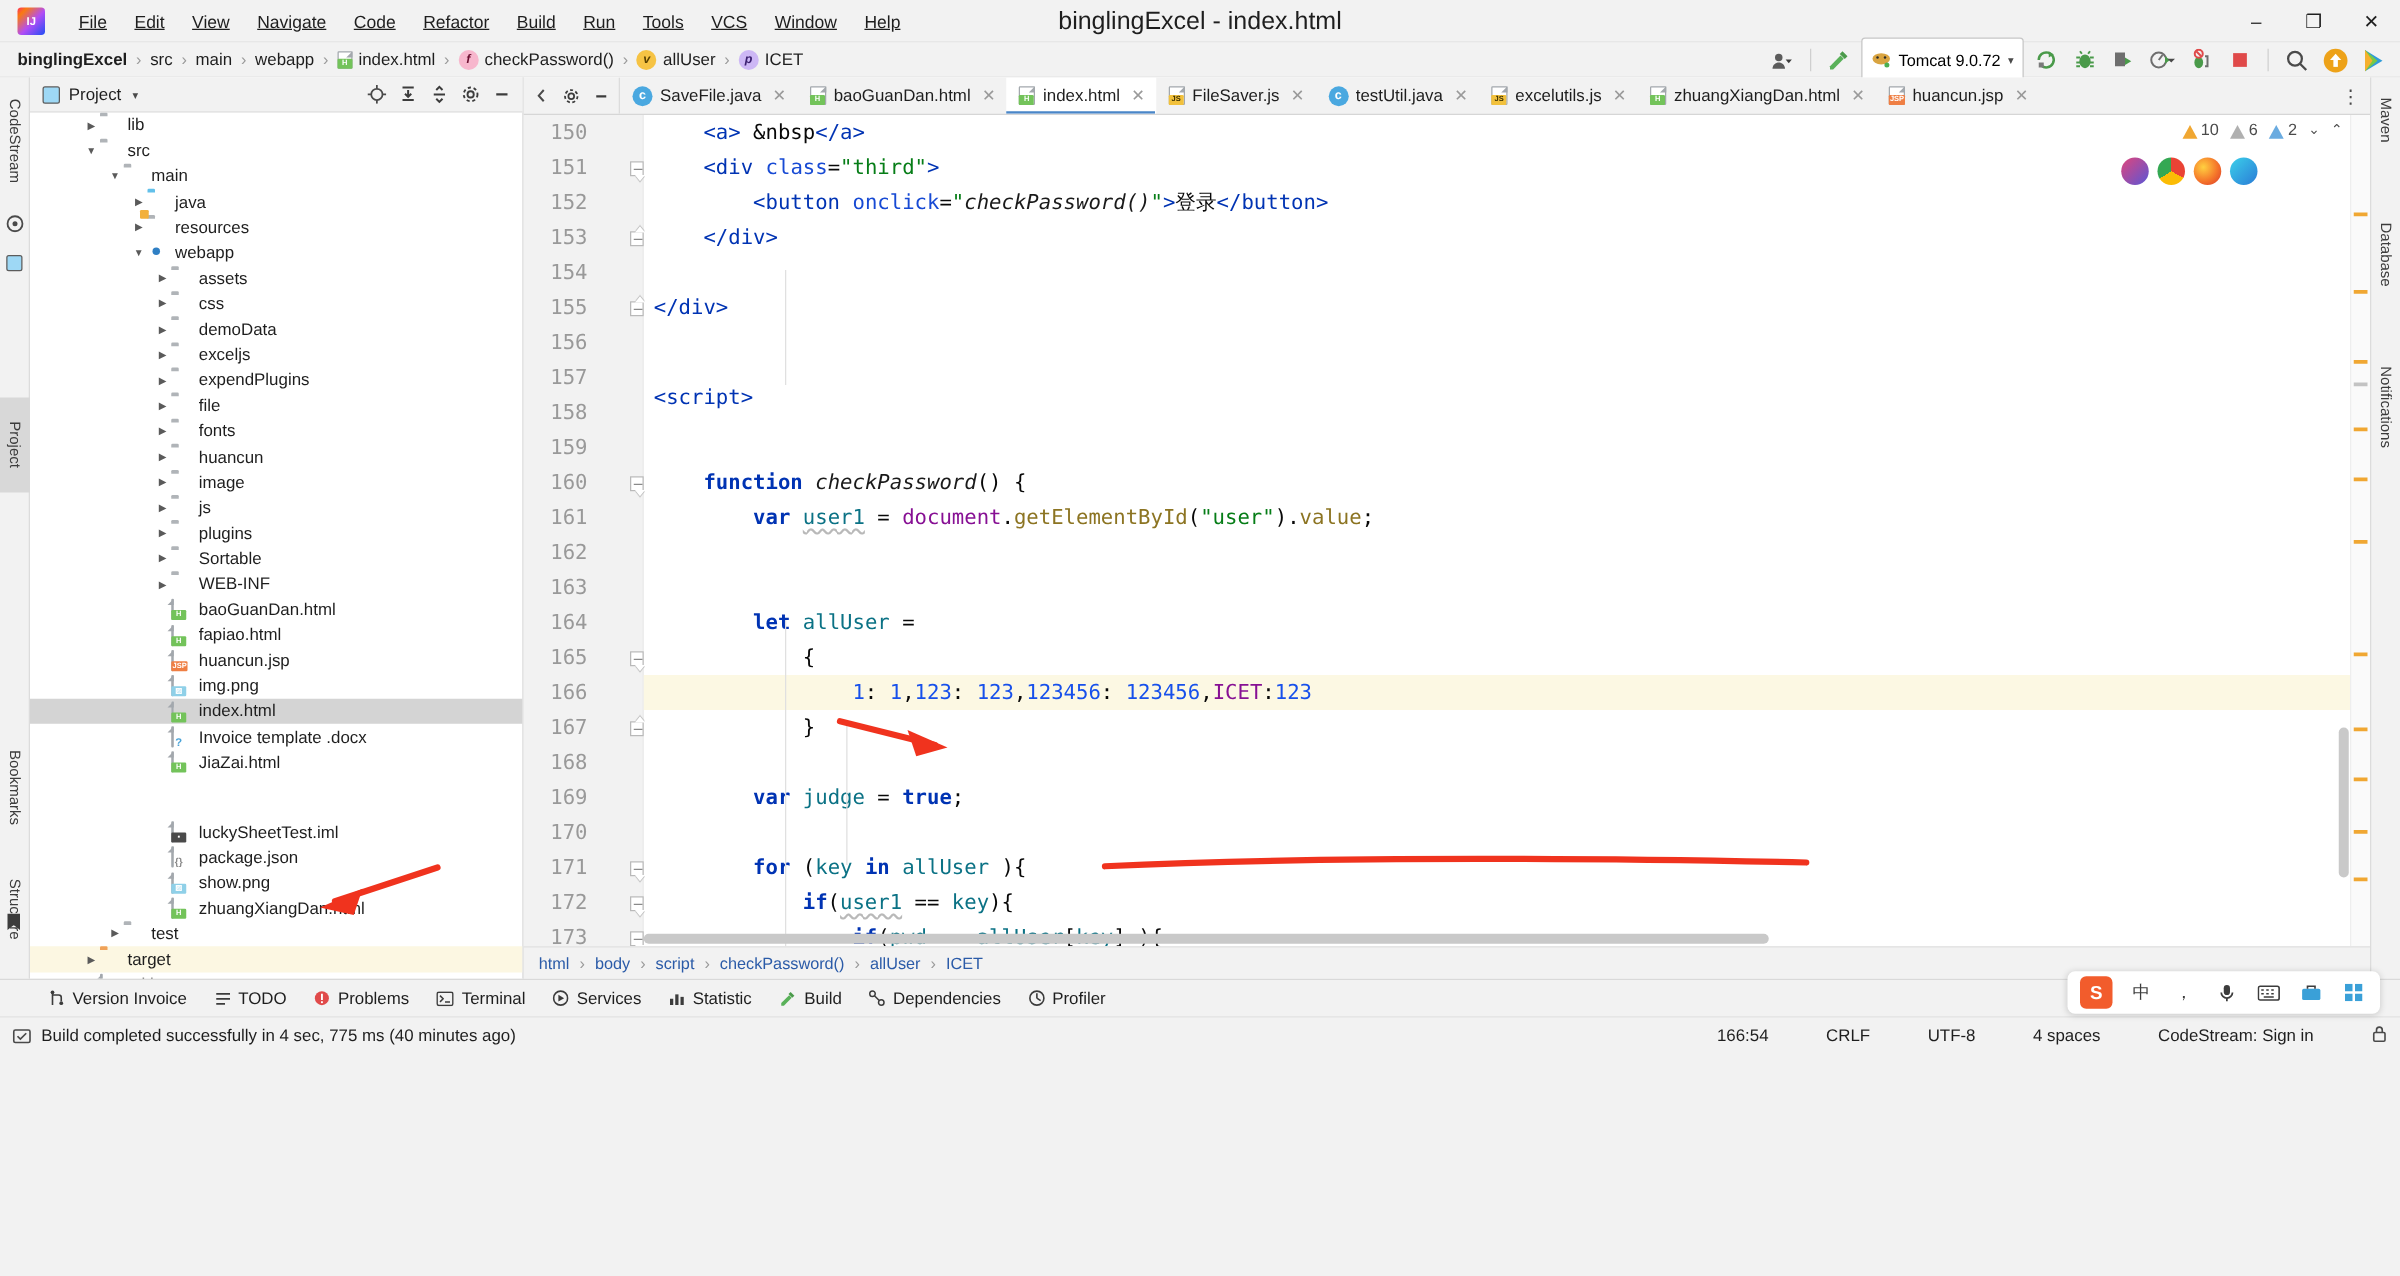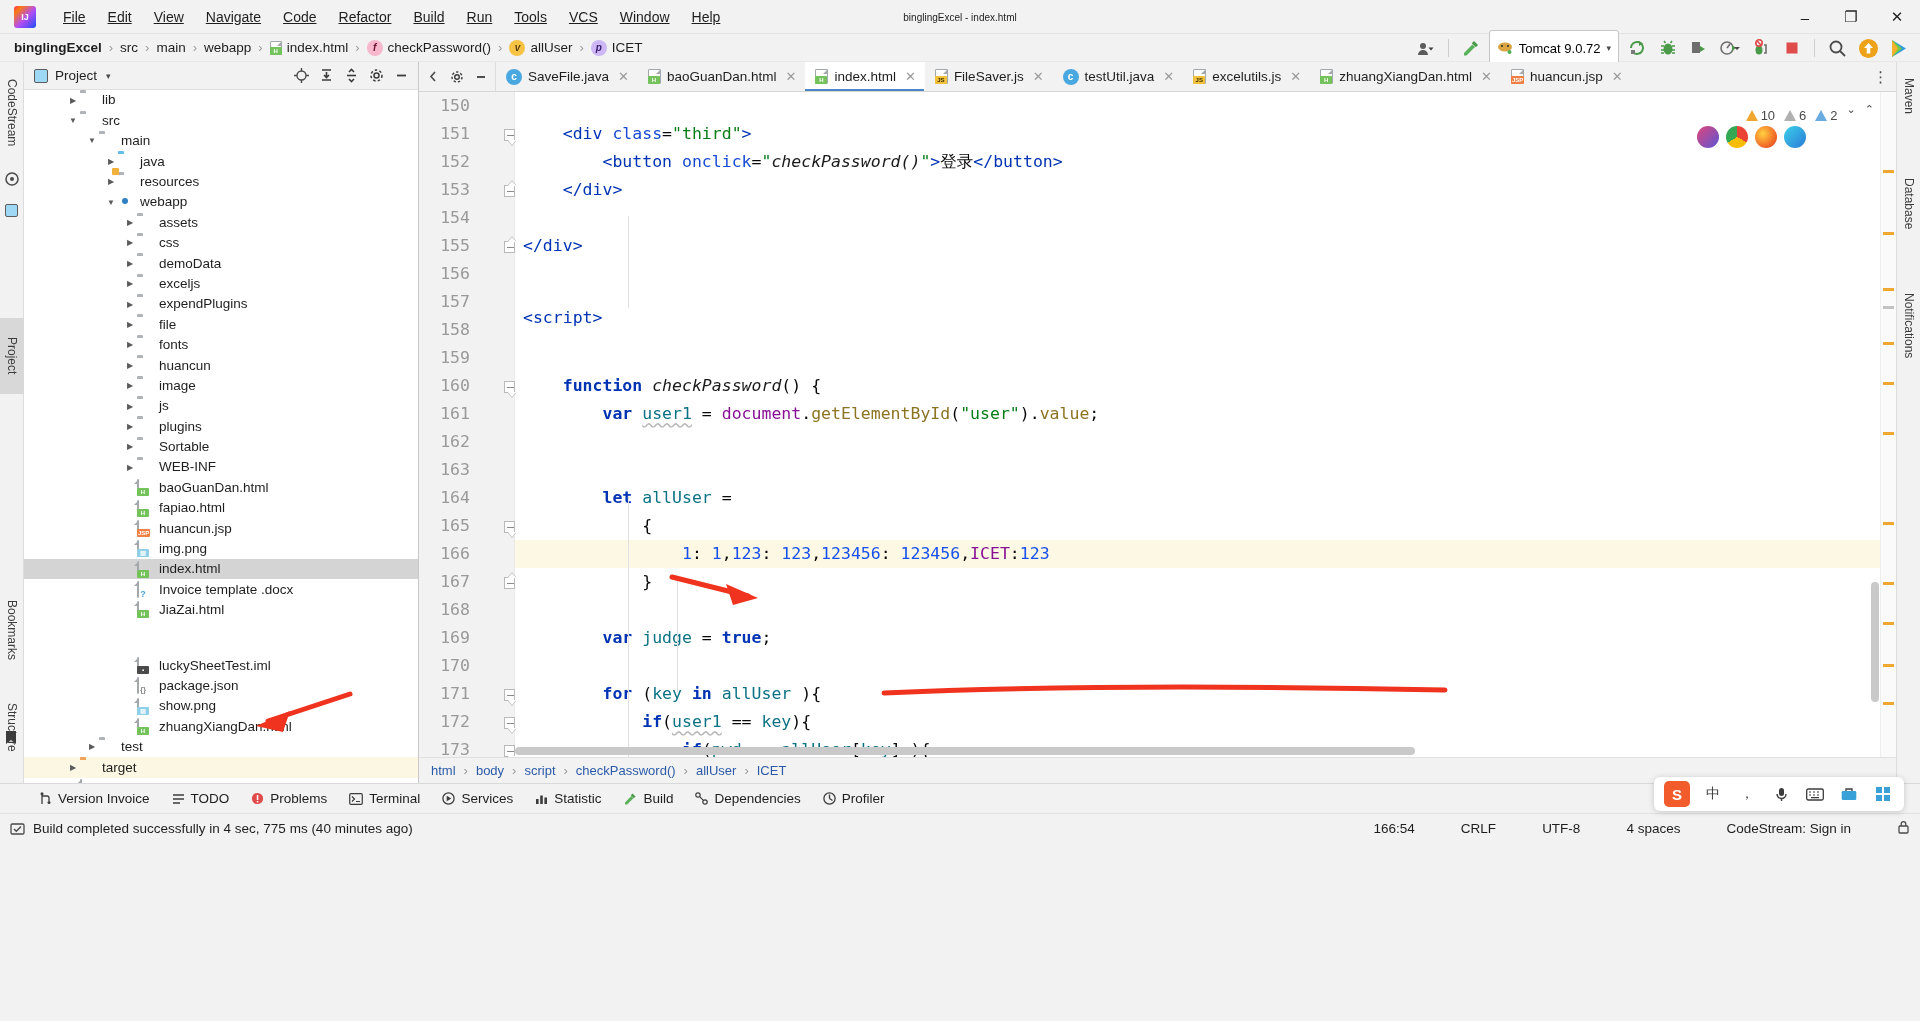--- a/index.html
+++ b/index.html
@@ -28,21 +28,21 @@
     font-size:9px; font-weight:bold; color:#fff; font-family:"Liberation Sans",sans-serif;
   }
   .menubar { display:flex; align-items:center; gap:0px; }
   .menu-item {
     font-size:14px; color:#1e1e1e; padding:4px 11px; cursor:default; white-space:nowrap;
   }
   .menu-item u { text-decoration:underline; }
   .win-title {
     position:absolute; left:0; right:0; top:0; height:34px;
     display:flex; align-items:center; justify-content:center;
-    font-size:10px; color:#1e1e1e; pointer-events:none;
+    font-size:20px; color:#1e1e1e; pointer-events:none;
   }
   .win-ctrls { position:absolute; right:0; top:0; height:34px; display:flex; }
   .win-btn {
     width:46px; height:34px; display:flex; align-items:center; justify-content:center;
     font-size:15px; color:#1f1f1f; cursor:default;
   }
 
   
   .navbar {
     position:absolute; left:0; top:34px; width:1920px; height:28px;
@@ -228,21 +228,21 @@
   }
   .imark { position:absolute; right:2px; width:11px; height:2.5px; }
   .scrollthumb {
     position:absolute; right:17px; width:8px; background:#c9c9c9; border-radius:4px;
   }
 
   .warnbar {
     position:absolute; right:22px; top:4px; display:flex; align-items:center; gap:9px;
     font-size:13px; color:#4a4a4a; z-index:6;
   }
-  .warnitem{display:flex;align-items:center;gap:3px;margin-top:12px;}
+  .warnitem{display:flex;align-items:flex-end;gap:3px;}
   .tri { width:0;height:0;border-left:6px solid transparent;border-right:6px solid transparent; }
   .tri.y{border-bottom:11px solid #f0a732;}
   .tri.g{border-bottom:11px solid #b0b0b0;}
   .tri.b{border-bottom:11px solid #6aabe0;}
 
   .browsers {
     position:absolute; right:84px; top:30px; display:flex; gap:7px; align-items:center;
     background:#fff; padding:4px 6px; border-radius:4px; z-index:6;
   }
   .bico{width:22px;height:22px;border-radius:50%;}
@@ -869,20 +869,21 @@
       </div>
 
       <div class="browsers">
         <span class="bico" style="background:linear-gradient(135deg,#e0457b,#5a56d6);"></span>
         <span class="bico" style="background:conic-gradient(#ea4335 0 33%,#fbbc05 0 66%,#34a853 0 100%);position:relative;"></span>
         <span class="bico" style="background:radial-gradient(circle at 35% 35%,#ffd040,#f5762a 55%,#d9372b);"></span>
         <span class="bico" style="background:linear-gradient(135deg,#3bd0ea,#2a7bd6);"></span>
       </div>
 
       <div class="codelines" id="code-container">
+          <div class="cline" style="top: 0px;">    <span class="k-tag">&lt;a</span><span class="k-tag">&gt;</span><span class="k-plain"> &amp;nbsp</span><span class="k-tag">&lt;/a&gt;</span></div>
           <div class="cline" style="top: 28px;">    <span class="k-tag">&lt;div</span> <span class="k-attr">class</span><span class="k-plain">=</span><span class="k-str">"third"</span><span class="k-tag">&gt;</span></div>
           <div class="cline" style="top: 56px;">        <span class="k-tag">&lt;button</span> <span class="k-attr">onclick</span><span class="k-plain">=</span><span class="k-str">"</span><span class="k-fn">checkPassword()</span><span class="k-str">"</span><span class="k-tag">&gt;</span><span class="k-plain">登录</span><span class="k-tag">&lt;/button&gt;</span></div>
           <div class="cline" style="top: 84px;">    <span class="k-tag">&lt;/div</span><span class="k-tag">&gt;</span></div>
           <div class="cline" style="top: 112px;"></div>
           <div class="cline" style="top: 140px;"><span class="k-tag">&lt;/div</span><span class="k-tag">&gt;</span></div>
           <div class="cline" style="top: 168px;"></div>
           <div class="cline" style="top: 212px;"><span class="k-tag">&lt;script</span><span class="k-tag">&gt;</span></div>
           <div class="cline" style="top: 224px;"></div>
           <div class="cline" style="top: 252px;"></div>
           <div class="cline" style="top: 280px;">    <span class="k-kw">function</span> <span class="k-fn">checkPassword</span><span class="k-plain">(</span><span class="k-plain">)</span> <span class="k-plain">{</span></div>

